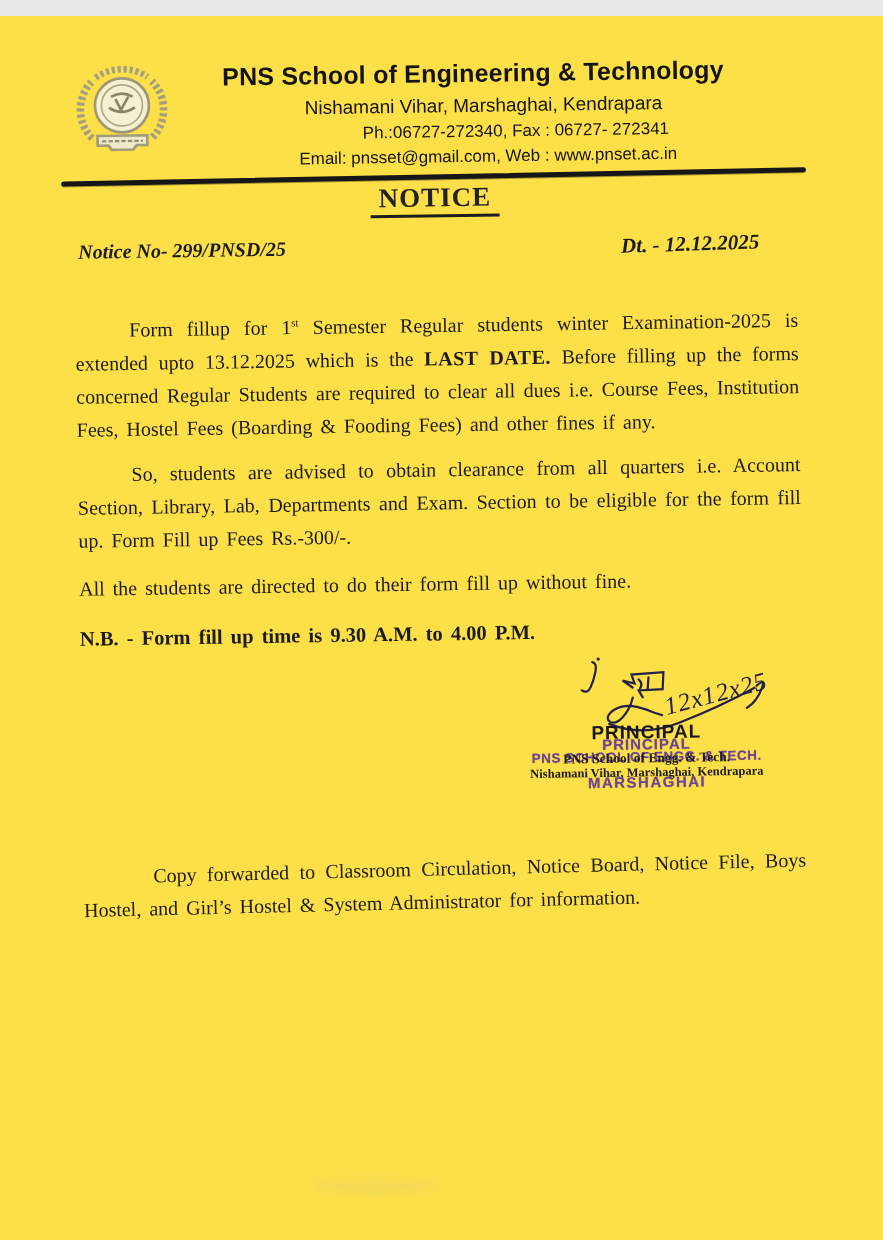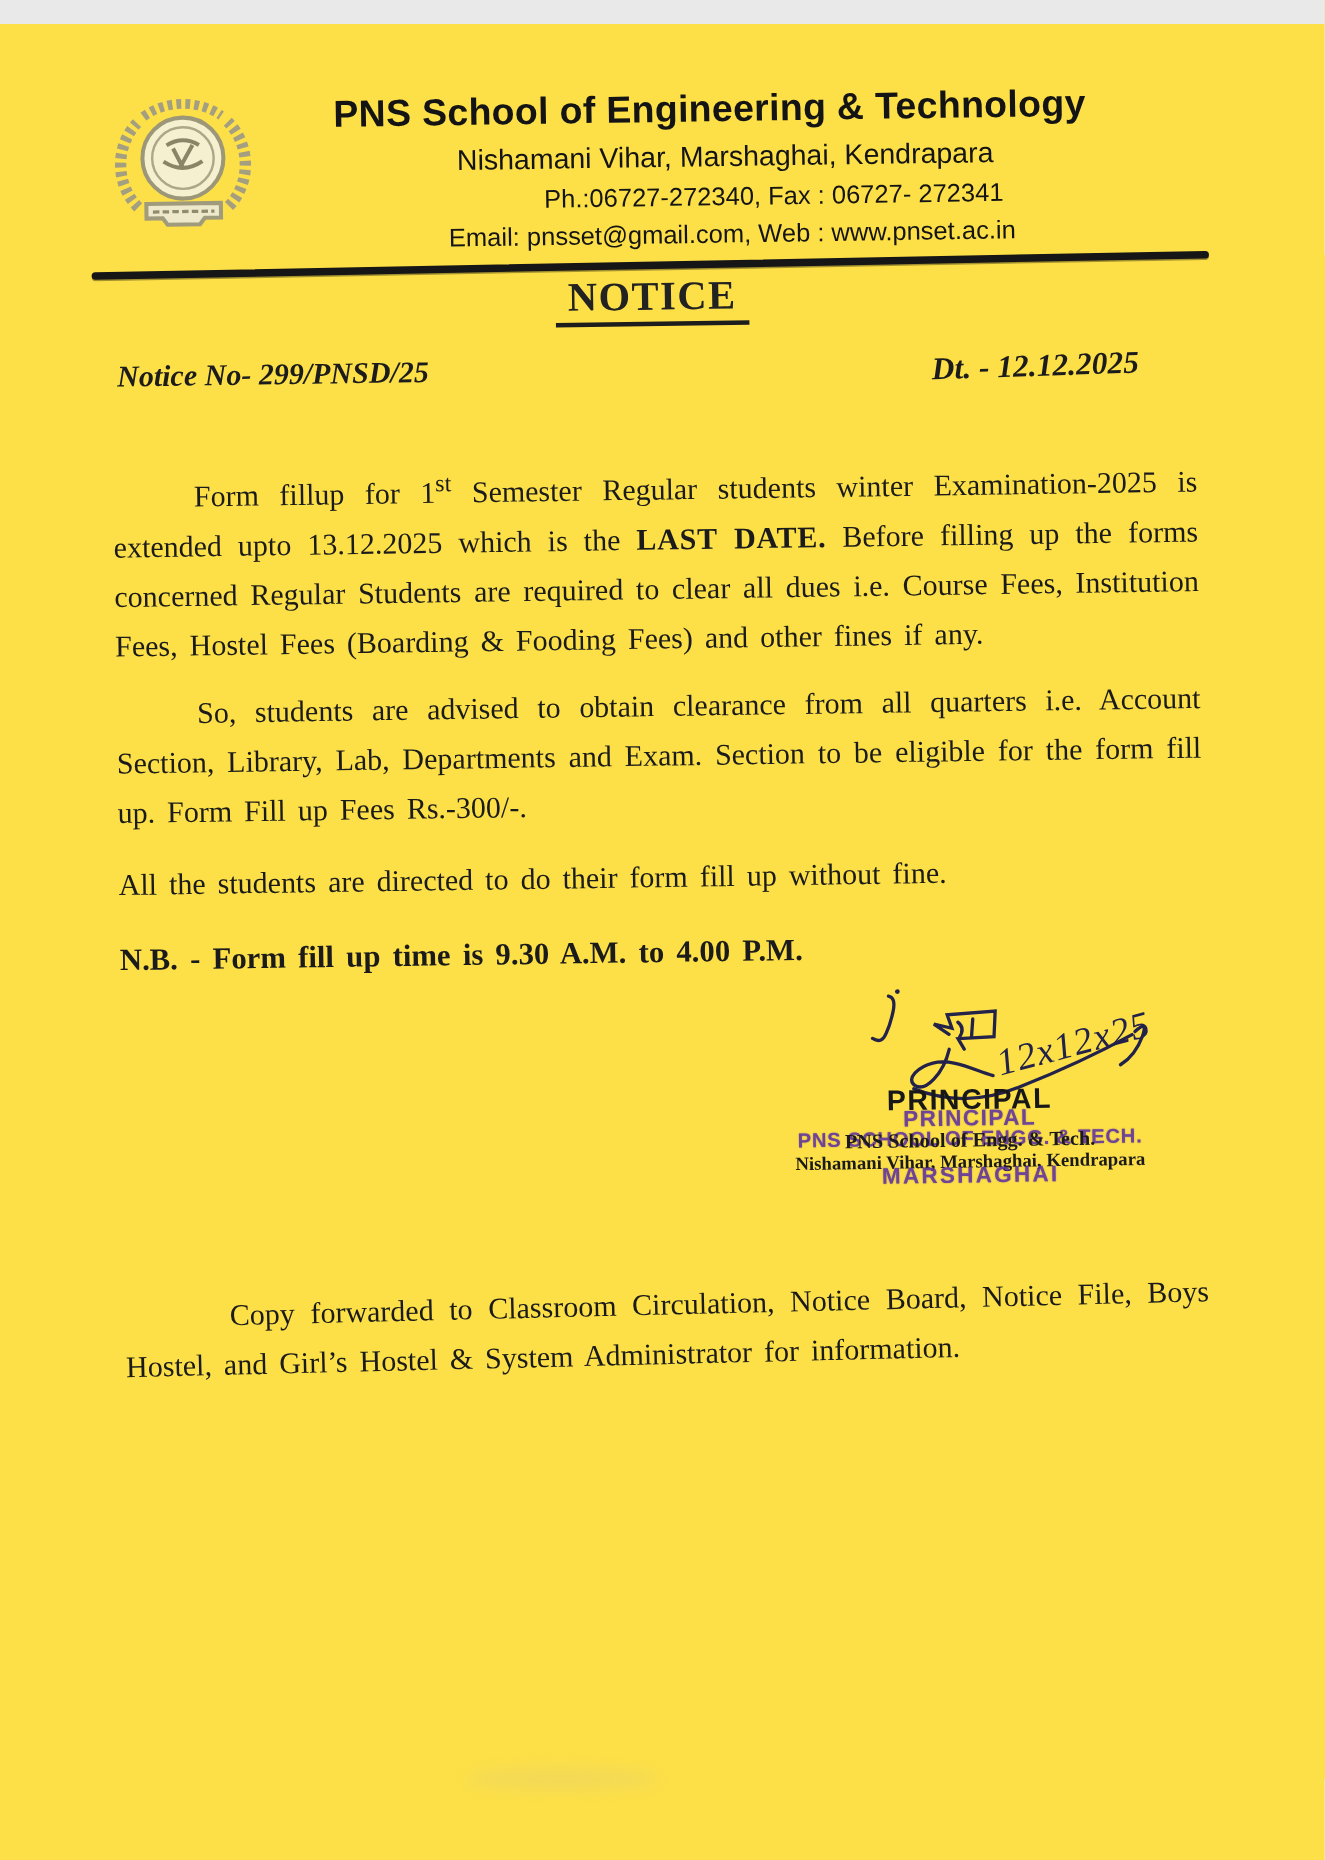--- a/index.html
+++ b/index.html
@@ -33,21 +33,21 @@
   
   .body-p{
     font-size:20px;line-height:33px;text-align:justify;word-spacing:3px;
     margin:0;color:#1b1b1b;
   }
   .p1{margin-top:44px;text-indent:54px;}
   .p2{margin-top:12px;text-indent:54px;}
   .p3{margin-top:15px;}
   .nb{margin-top:17px;font-weight:bold;font-size:20.5px;}
   .bold{font-weight:bold;letter-spacing:.5px;}
-  sup{font-size:16px;}
+  sup{font-size:11px;}
   
   .sig-block{position:relative;height:172px;margin-top:4px;}
   .sig-svg{position:absolute;left:400px;top:0;width:330px;height:92px;}
   .stamp-stack{position:absolute;left:400px;top:70px;width:330px;text-align:center;}
   .stamp-stack > div{position:absolute;left:0;width:100%;}
   .black-principal{top:0;font-family:"Liberation Sans",sans-serif;font-weight:bold;font-size:19px;letter-spacing:1px;color:#181818;}
   .st-purple{font-family:"Liberation Sans",sans-serif;font-weight:bold;color:#5c2fa0;opacity:.88;text-shadow:0 0 1px rgba(92,47,160,.65);}
   .purple-principal{top:14px;font-size:15px;letter-spacing:1px;}
   .purple-org{top:28px;font-size:13.5px;letter-spacing:.5px;white-space:nowrap;}
   .black-org{top:29px;font-weight:bold;font-size:13.5px;color:#1a1a1a;white-space:nowrap;}

